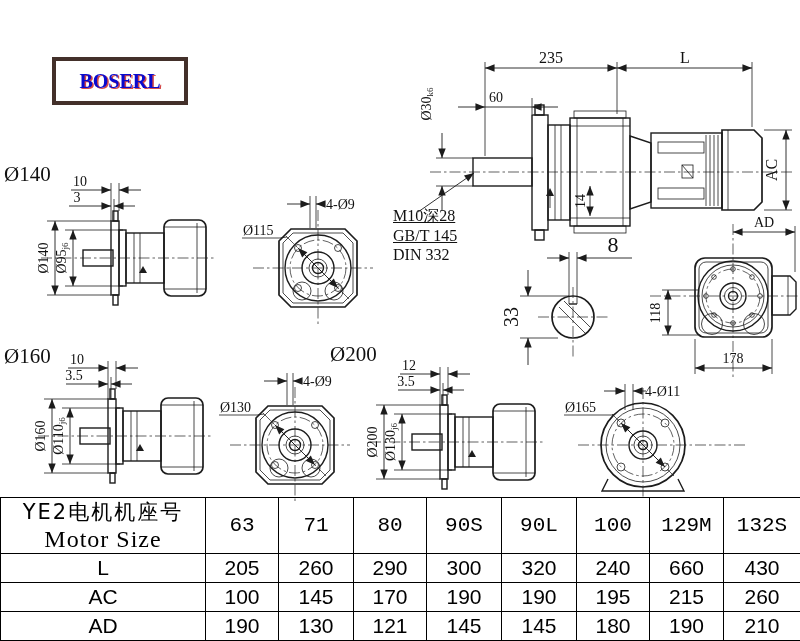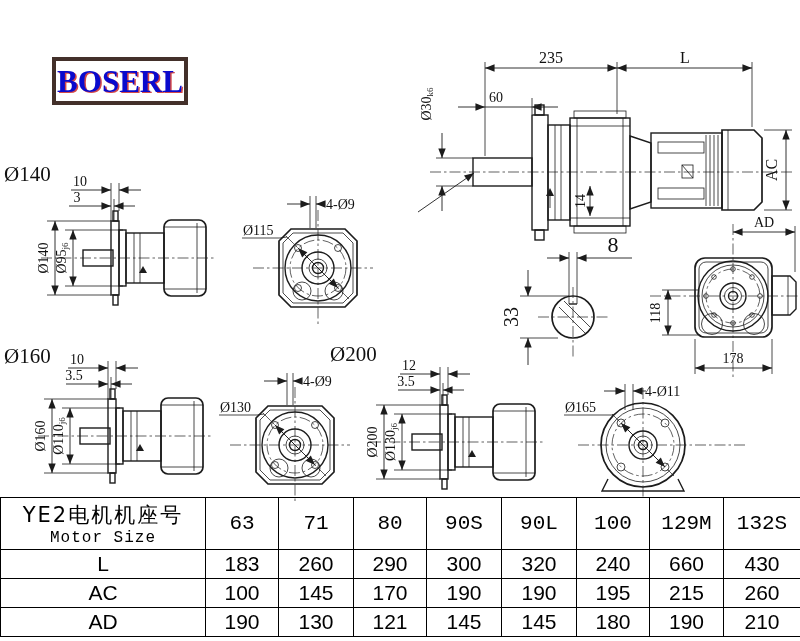--- a/index.html
+++ b/index.html
@@ -15,52 +15,57 @@
   .fill{fill:#1c1c1c;stroke:none;}
   text.d{font-family:"Liberation Serif",serif;fill:#111;font-size:14px;}
   text.big{font-size:16px;}
   tspan.fit{font-size:9px;}
   
   #title{left:54px;top:10px;font-size:31px;font-weight:bold;color:#000;
          font-family:"Liberation Sans",sans-serif;letter-spacing:1px;}
   
   #logo{left:52px;top:57px;width:128px;height:40px;border:4px solid #43302a;
         background:#fff;display:flex;align-items:center;justify-content:center;}
-  #logo span{font-family:"Liberation Serif",serif;font-weight:bold;font-size:31px;
+  #logo span{font-family:"Liberation Serif",serif;font-weight:bold;font-size:20px;
         color:#0a0acd;line-height:1;text-shadow:1.5px 1px 0 rgba(205,40,40,.85);}
   
   .glabel{font-family:"Liberation Serif",serif;font-size:21px;color:#111;}
   
   #mnote{left:393px;top:206px;font-family:"Liberation Serif",serif;font-size:16px;
          line-height:19.5px;color:#111;white-space:nowrap;}
   #mnote .ul{text-decoration:underline;}
   
   #spec-table{position:absolute;left:0;top:497px;width:800px;height:128px;
       border-collapse:collapse;table-layout:fixed;}
   #spec-table td{border:1.6px solid #000;text-align:center;vertical-align:middle;
       padding:0;color:#000;}
   #spec-table tr.hdr td{height:51px;}
   #spec-table tr.r td{height:28px;font-size:21px;font-family:"Liberation Sans",sans-serif;}
   .hcn{font-size:21px;letter-spacing:2px;font-family:"DejaVu Sans","Liberation Sans",sans-serif;}
-  .hen{font-size:16px;font-family:Liberation Mono, monospace;letter-spacing:1px;}
+  .hen{font-size:24px;font-family:Liberation Serif, serif;letter-spacing:1px;}
   .sz{font-size:21px;font-family:Liberation Mono, monospace;}
 </style>
 </head>
 <body>
 
 <div id="canvas">
 
   <div id="logo" class="abs">
     <span>BOSERL</span>
   </div>
 
   <div class="abs glabel" style="left:4px;top:162px;">Ø140</div>
   <div class="abs glabel" style="left:4px;top:344px;">Ø160</div>
   <div class="abs glabel" style="left:330px;top:342px;">Ø200</div>
 
+  <div id="mnote" class="abs">
+    <div class="ul">M10深28</div>
+    <div class="ul">GB/T 145</div>
+    <div>DIN 332</div>
+  </div>
 
   <svg class="abs" style="left:390px;top:48px;" width="410" height="195" viewBox="0 0 410 195">
     <defs>
       <marker id="arr" viewBox="0 0 10 8" refX="9.5" refY="4" markerWidth="11" markerHeight="8.5" orient="auto-start-reverse" markerUnits="userSpaceOnUse">
         <path d="M0.5,0.5 L9.5,4 L0.5,7.5 Z" fill="#1c1c1c"></path>
       </marker>
     </defs>
     <g>
       <line class="cl" x1="40" y1="124" x2="404" y2="124"></line>
       <rect class="ln" x="83" y="110" width="59" height="28"></rect>
@@ -413,21 +418,21 @@
       <td class="sz">71</td>
       <td class="sz">80</td>
       <td class="sz">90S</td>
       <td class="sz">90L</td>
       <td class="sz">100</td>
       <td class="sz">129M</td>
       <td class="sz">132S</td>
     </tr>
     <tr class="r">
       <td>L</td>
-      <td>183</td>
+      <td>205</td>
       <td>260</td>
       <td>290</td>
       <td>300</td>
       <td>320</td>
       <td>240</td>
       <td>660</td>
       <td>430</td>
     </tr>
     <tr class="r">
       <td>AC</td>

